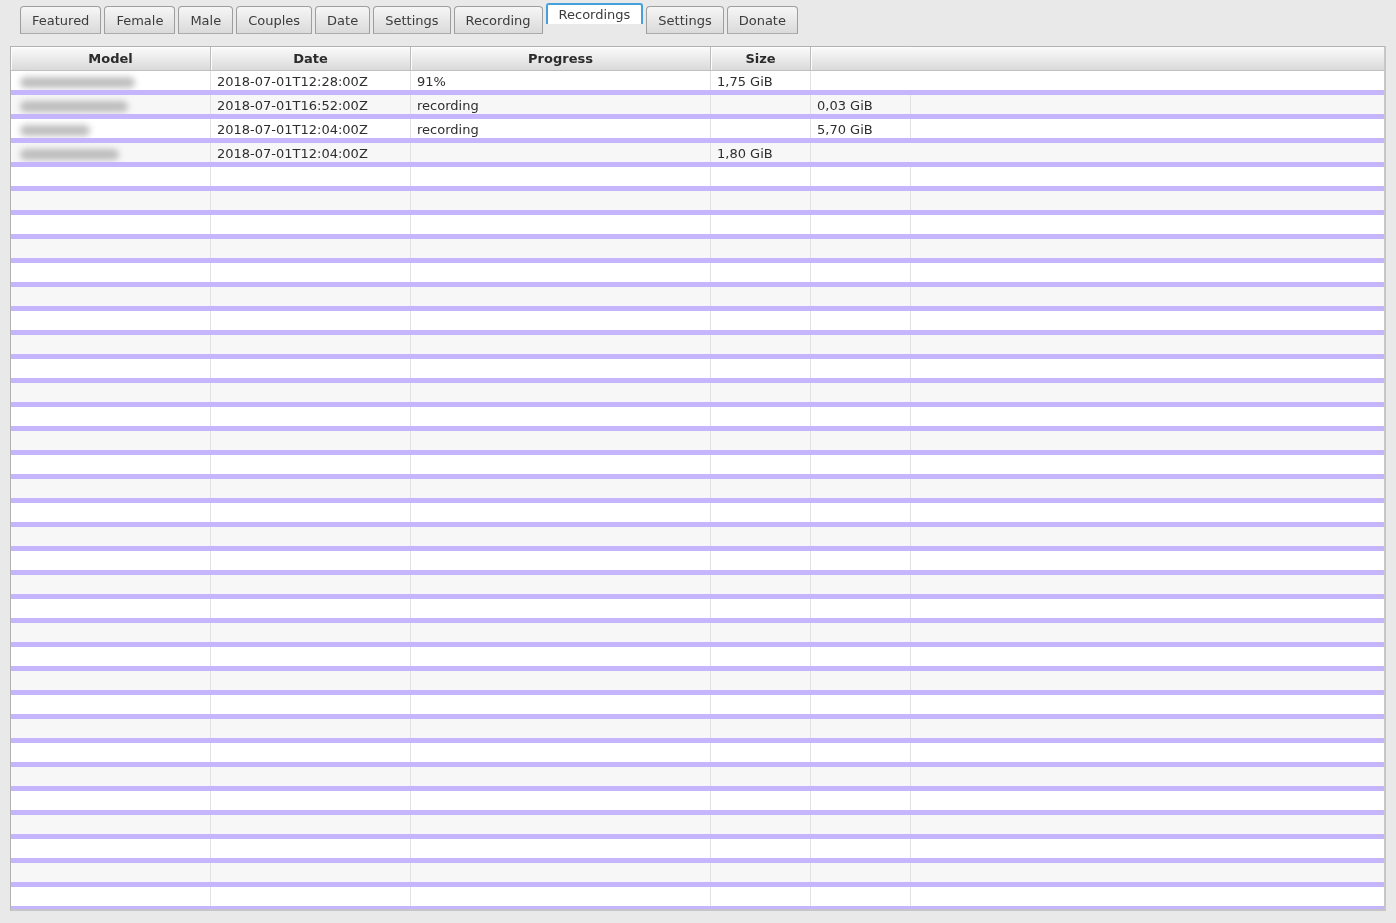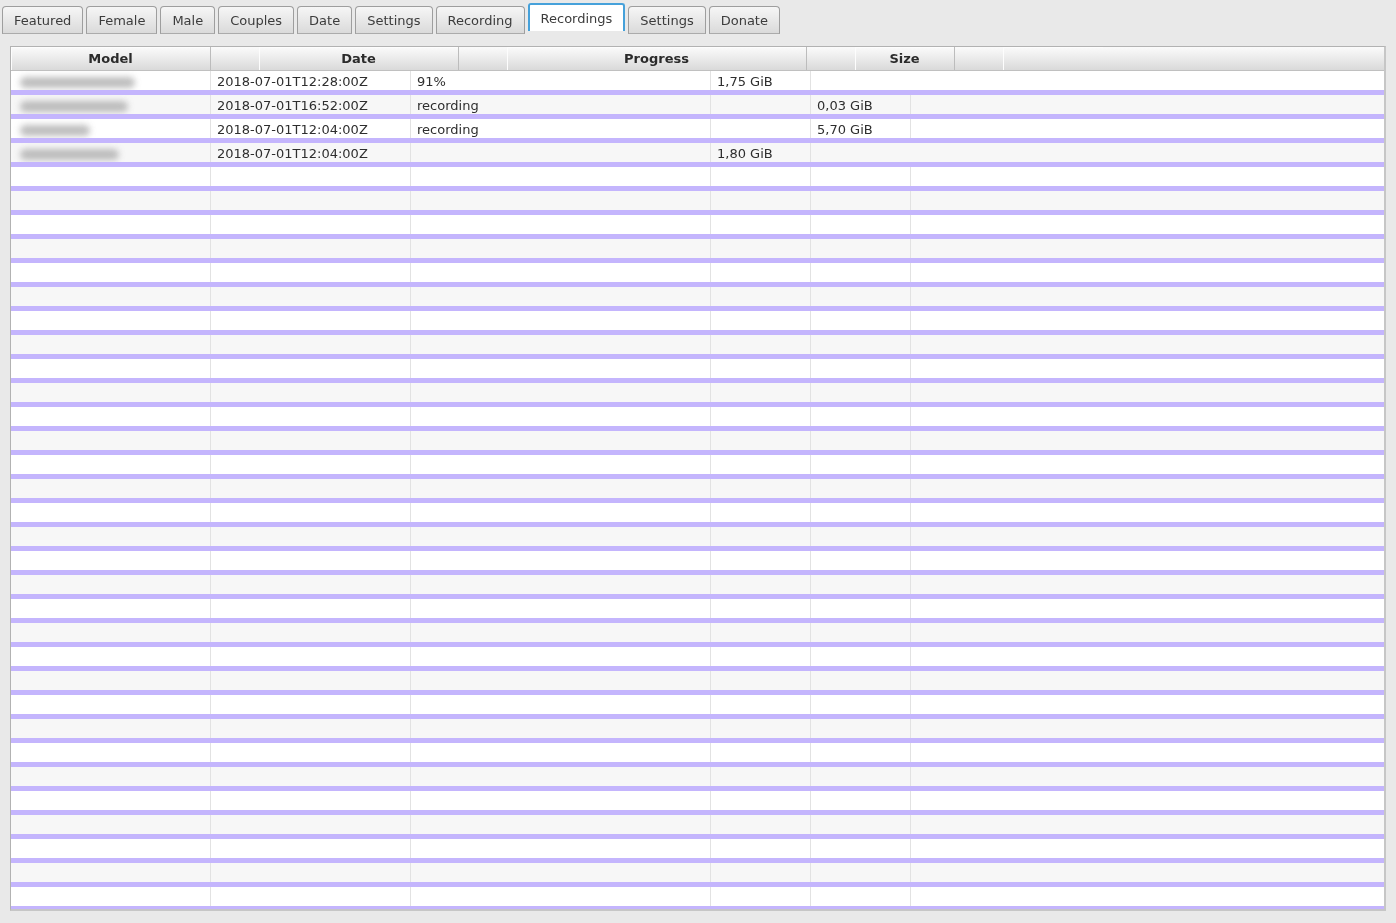--- a/index.html
+++ b/index.html
@@ -7,35 +7,35 @@
   body {
     background:#e9e9e9;
     font-family:"DejaVu Sans","Liberation Sans",sans-serif;
     font-size:13px; color:#333333;
     position:relative;
   }
 
   
   .tabbar {
     position:absolute; top:0; left:0; right:0; height:42px;
-    padding:3px 0 0 2px;
+    padding:3px 0 0 20px;
     display:flex; align-items:flex-start;
   }
   .tab {
     margin-top:3px; margin-right:3px;
     height:28px; padding:0 11px;
     display:flex; align-items:center;
     background:linear-gradient(#f6f6f6,#dadada);
     border:1px solid #9e9e9e; border-bottom:1px solid #ababab;
     border-radius:4px 4px 0 0;
     color:#3c3c3c; cursor:default;
     white-space:nowrap;
   }
   .tab.active {
-    margin-top:0; height:28px;
+    margin-top:0; height:21px;
     background:#ffffff;
     border:2px solid #46a1da; border-bottom:none;
     border-radius:3px 3px 0 0;
     position:relative; z-index:2;
   }
 
   
   .table {
     position:absolute; left:10px; top:46px;
     width:1376px; height:865px;
@@ -48,21 +48,20 @@
   .grid-row {
     display:grid;
     grid-template-columns:200px 200px 300px 100px 100px 1fr;
   }
 
   
   .thead {
     height:24px;
     background:linear-gradient(#fbfbfb 0%,#ececec 45%,#d9d9d9 100%);
     border-bottom:1px solid #c0c0c0;
-    gap:48px;
   }
   .thead > div {
     display:flex; align-items:center; justify-content:center;
     font-weight:bold; color:#2b2b2b;
     border-right:1px solid #bcbcbc;
     box-shadow:inset 1px 1px 0 #fdfdfd;
     white-space:nowrap; overflow:hidden;
   }
   .thead > div:last-child { border-right:none; }
 

